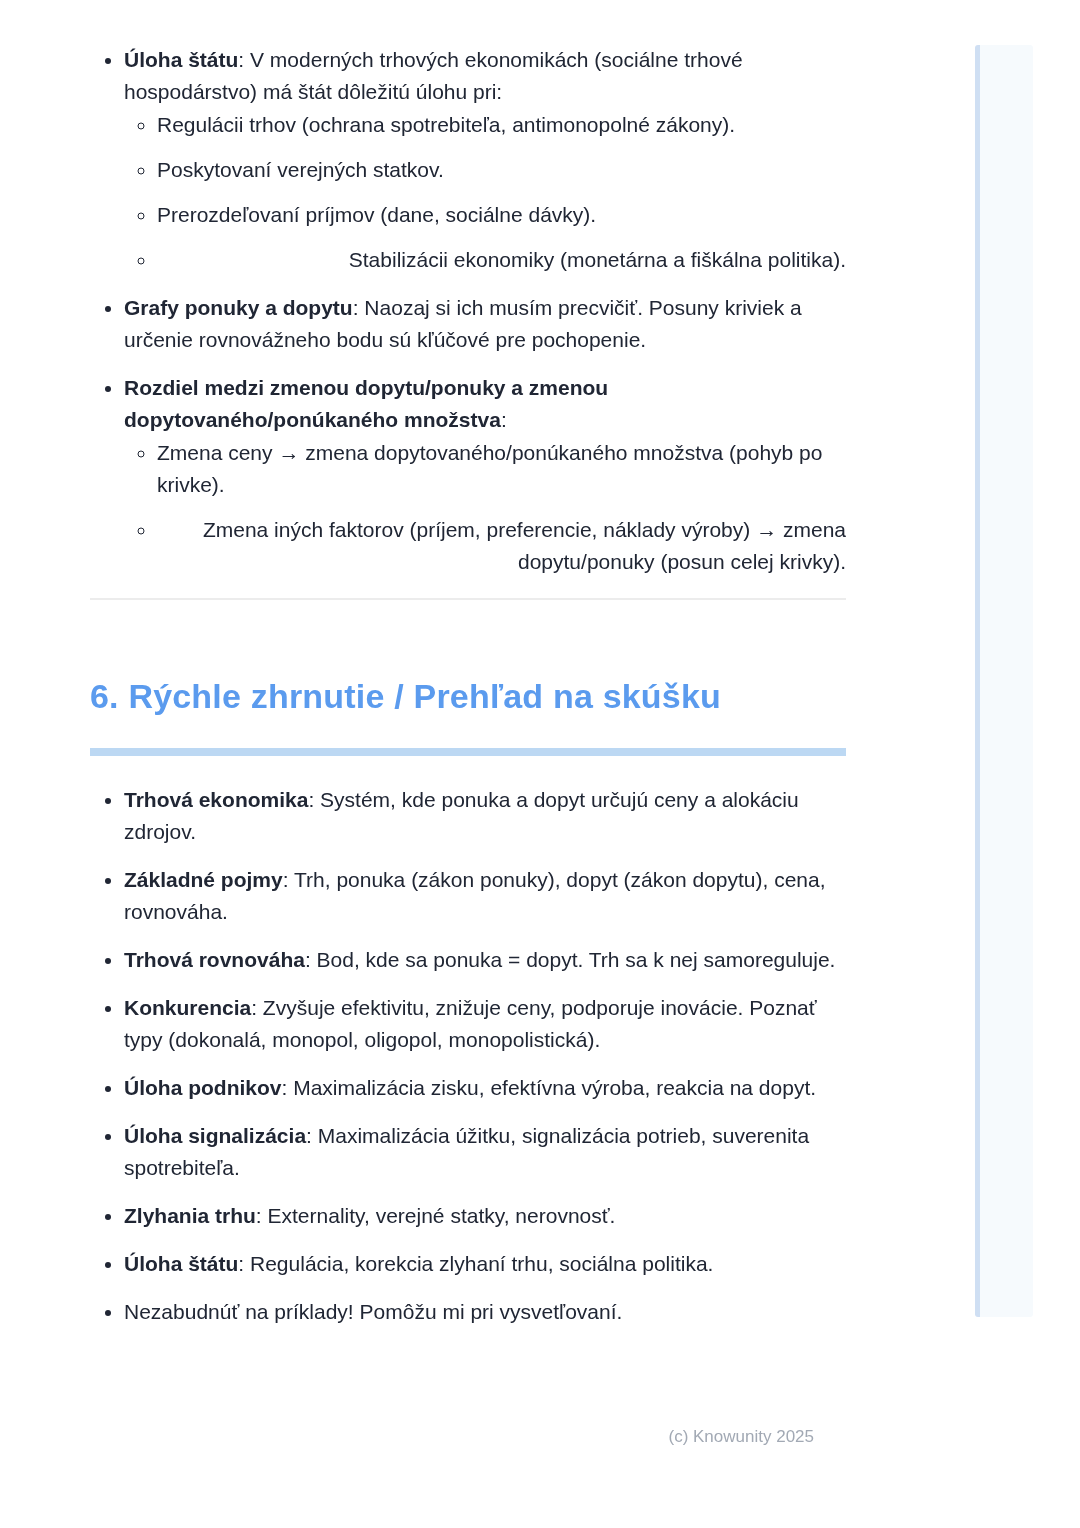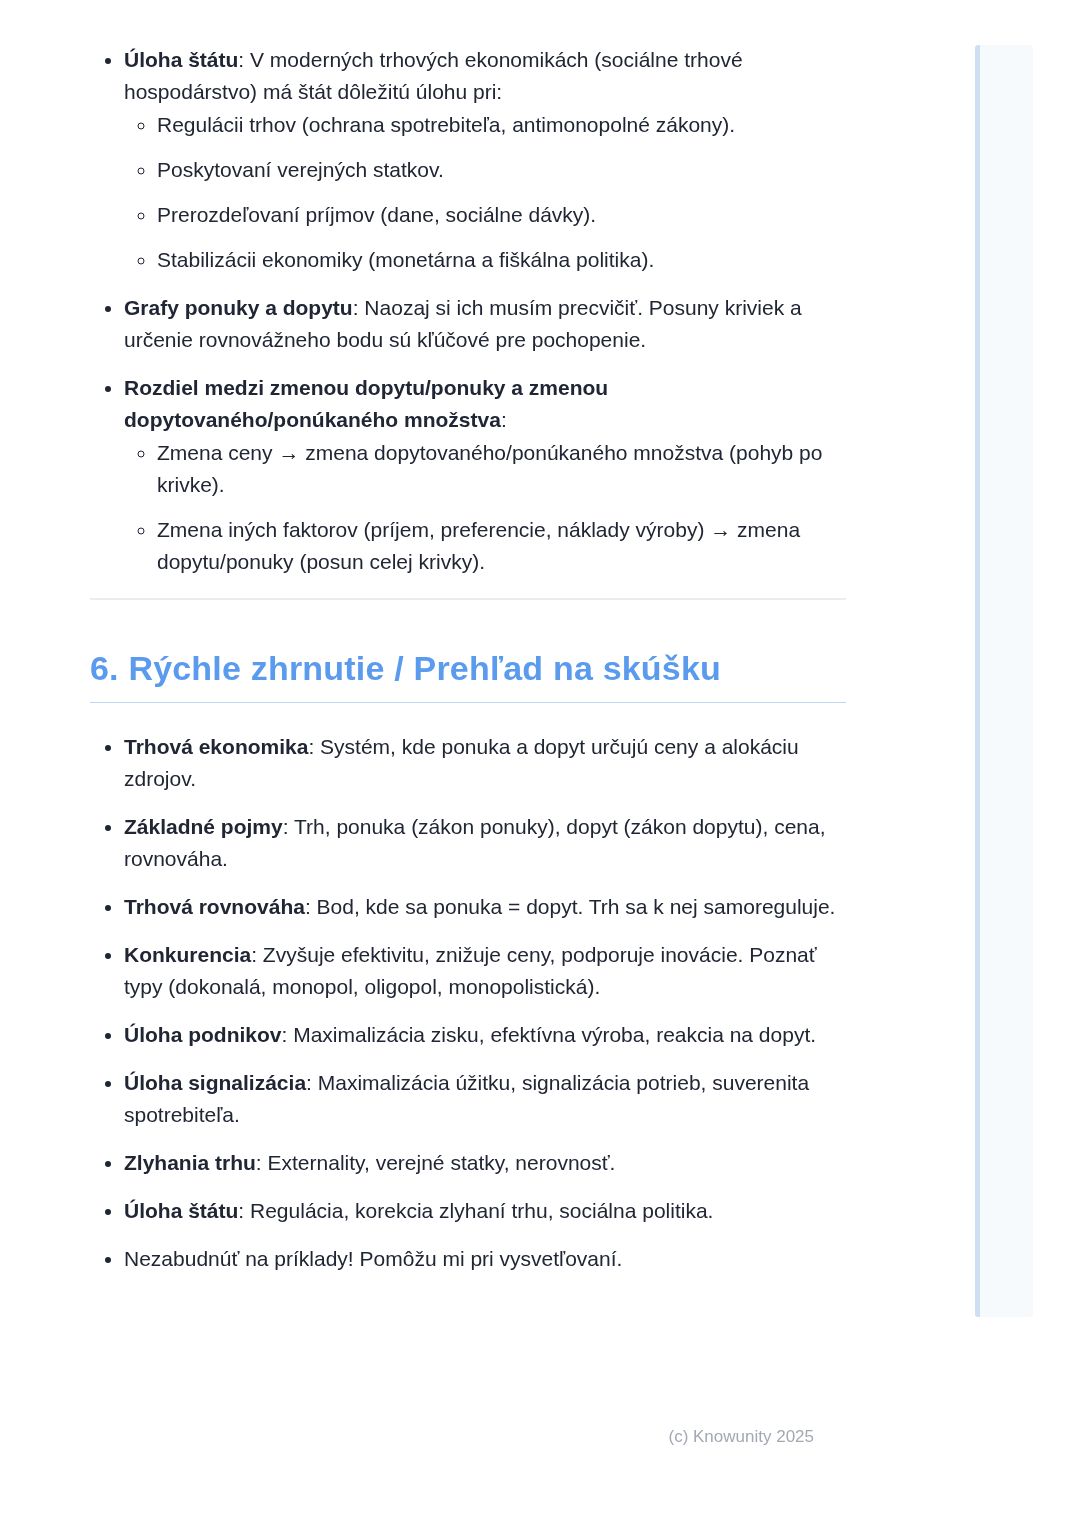--- a/index.html
+++ b/index.html
@@ -34,40 +34,40 @@
     list-style: disc;
     padding-left: 34px;
   }
   ul.notes-list > li, ul.summary-list > li { margin-bottom: 16px; }
   ul.sub-list {
     list-style: circle;
     padding-left: 33px;
     margin-top: 1px;
   }
   ul.sub-list > li { margin-bottom: 13px; }
-  ul.sub-list > li:last-child { margin-bottom: 0; }
+  ul.sub-list > li:last-child { margin-bottom: 0; text-align: right; }
 
   .seg-b { font-weight: 700; }
   .seg-i { }
   .seg-n { font-weight: 400; font-style: normal; }
 
   .divider {
     border: none;
     border-top: 2px solid #ececec;
     margin: 20px 0 0 0;
   }
 
   h2.section-heading {
-    margin-top: 48px;
+    margin-top: 76px;
     font-size: 34px;
     line-height: 40px;
     font-weight: 700;
     color: #5b9bee;
-    padding-bottom: 14px;
-    border-bottom: 1px solid #22c55e;
+    padding-bottom: 32px;
+    border-bottom: 8px solid #22c55e;
     letter-spacing: 0.2px;
   }
 
   ul.summary-list { margin-top: 28px; }
 
   .footer {
     position: absolute;
     right: 70px; top: 1427px;
     font-size: 17px;
     color: #a2a9b4;

